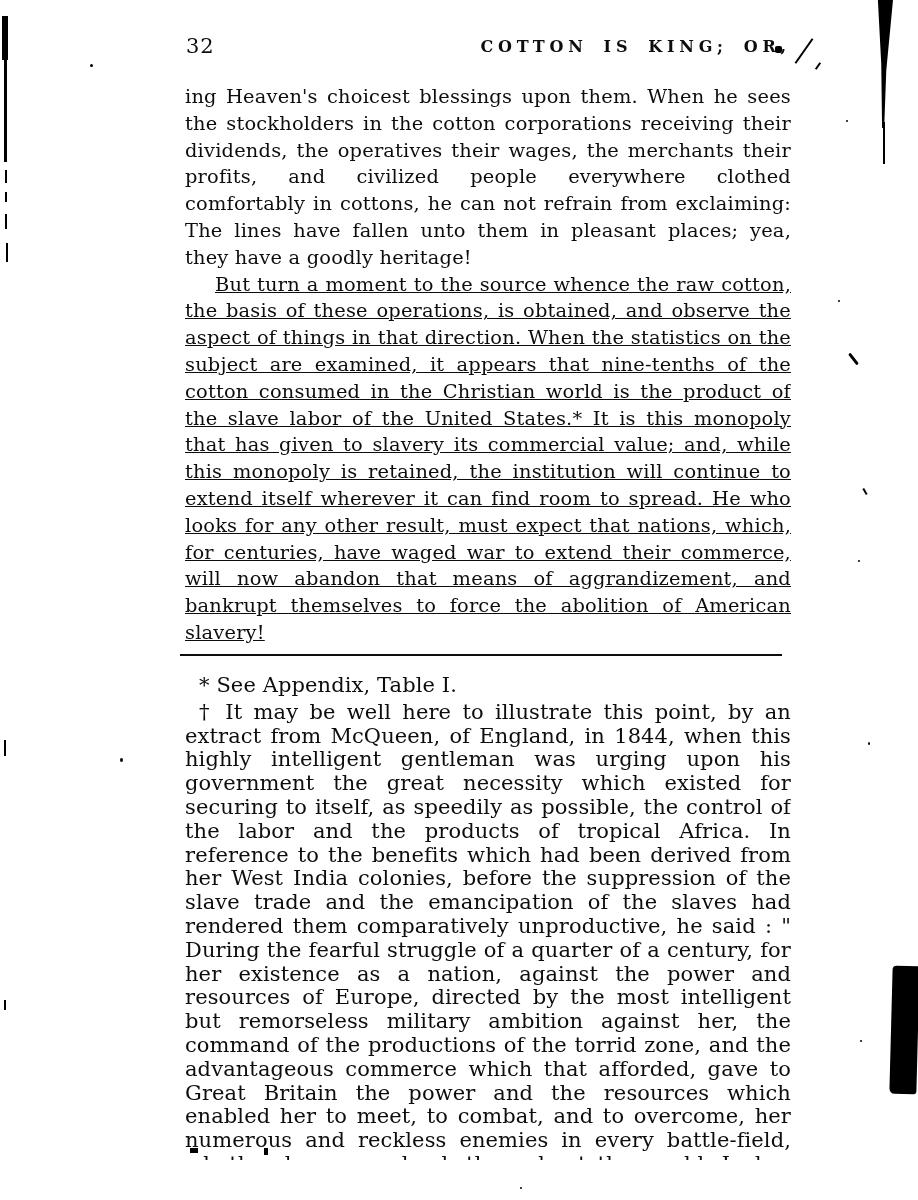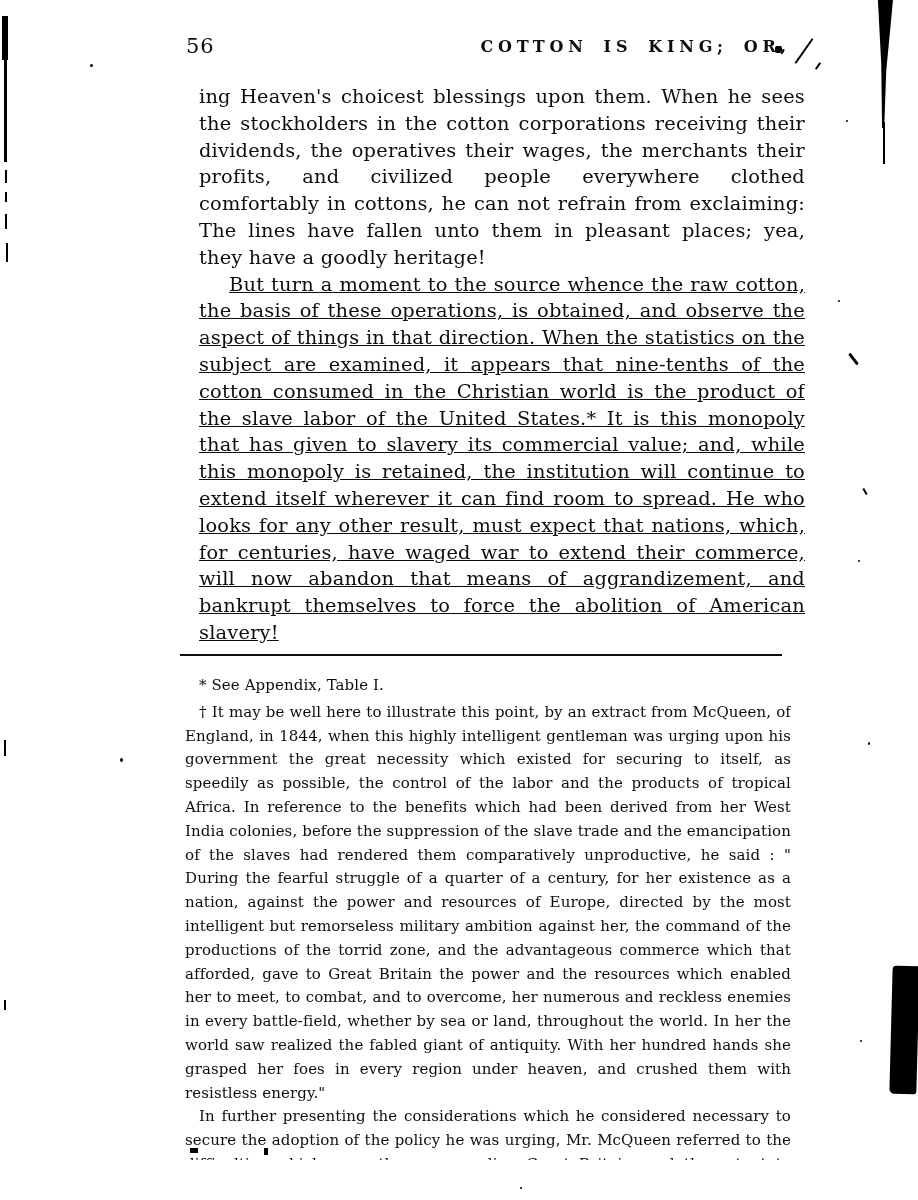--- a/index.html
+++ b/index.html
@@ -26,21 +26,20 @@
     font-weight: 700;
     letter-spacing: 0.30em;
     word-spacing: 0.35em;
     white-space: nowrap;
   }
   .body-text {
     position: absolute;
     left: 185px; top: 84px;
     width: 606px; height: 565px;
     overflow: hidden;
-    margin-left: 14px;
   }
   .body-text p {
     margin: 0;
     font-size: 19.4px;
     line-height: 26.8px;
     text-align: justify;
     letter-spacing: 0.2px;
   }
   .body-text p.indent { text-indent: 30px; text-decoration: underline; }
   .footnote-rule {
@@ -50,21 +49,21 @@
     border-top: 2.5px solid #0d0d0d;
   }
   .footnotes {
     position: absolute;
     left: 185px; top: 674px;
     width: 606px; height: 486px;
     overflow: hidden;
   }
   .footnotes p {
     margin: 0;
-    font-size: 15px;
+    font-size: 21px;
     line-height: 23.8px;
     text-align: justify;
     letter-spacing: 0.1px;
   }
   .footnotes p.fn-indent { text-indent: 14px; }
   .footnotes p.fn-first { margin-bottom: 3px; }
 
   
   .artifact { position: absolute; background: #000; }
   .wedge-top-right {
@@ -90,21 +89,21 @@
   .slash-2 { left: 817px; top: 62px; width: 2px; height: 8px; transform: rotate(35deg); }
   .check-right { left: 852px; top: 352px; width: 3px; height: 14px; transform: rotate(-38deg); border-radius: 2px; }
   .tick-right-2 { left: 864px; top: 488px; width: 2px; height: 7px; transform: rotate(-30deg); }
   .bottom-bit-1 { left: 190px; top: 1148px; width: 8px; height: 5px; }
   .bottom-bit-2 { left: 264px; top: 1148px; width: 4px; height: 7px; }
   .speck { position: absolute; background: #000; width: 3px; height: 3px; border-radius: 50%; }
 </style>
 </head>
 <body>
 
-<div class="page-number">56</div>
+<div class="page-number">32</div>
 <div class="running-title">COTTON IS KING; OR,</div>
 
 <div class="body-text">
   <p>ing Heaven's choicest blessings upon them. When he sees the stockholders in the cotton corporations receiving their dividends, the operatives their wages, the merchants their profits, and civilized people everywhere clothed comfortably in cottons, he can not refrain from exclaiming: The lines have fallen unto them in pleasant places; yea, they have a goodly heritage!</p>
   <p class="indent">But turn a moment to the source whence the raw cotton, the basis of these operations, is obtained, and observe the aspect of things in that direction. When the statistics on the subject are examined, it appears that nine-tenths of the cotton consumed in the Christian world is the product of the slave labor of the United States.* It is this monopoly that has given to slavery its commercial value; and, while this monopoly is retained, the institution will continue to extend itself wherever it can find room to spread. He who looks for any other result, must expect that nations, which, for centuries, have waged war to extend their commerce, will now abandon that means of aggrandizement, and bankrupt themselves to force the abolition of American slavery!</p>
   <p class="indent">This is not all. The economical value of slavery, as an agency for supplying the means of extending manufactures and commerce, has long been understood by statesmen.† The discovery</p>
 </div>
 
 <div class="footnote-rule"></div>
 

